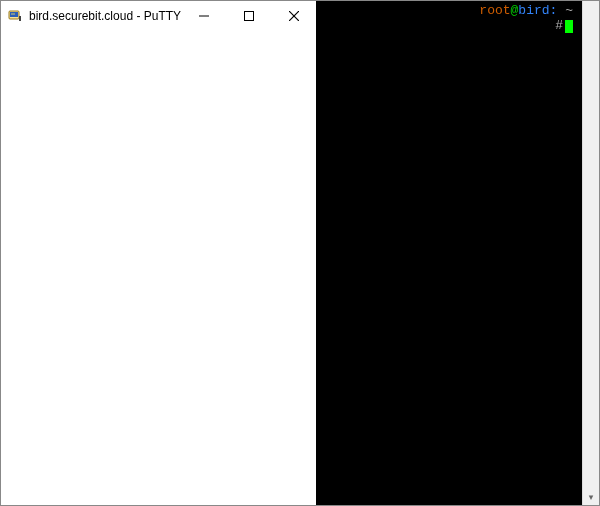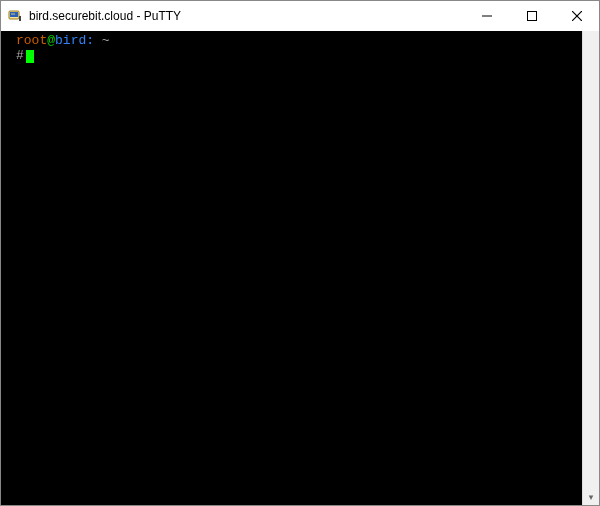--- a/index.html
+++ b/index.html
@@ -13,21 +13,21 @@
       background: #fff;
       font-family: "Segoe UI", Tahoma, sans-serif;
       overflow: hidden;
     }
     .window {
       width: 600px;
       height: 506px;
       border: 1px solid #888;
       background: #fff;
       display: flex;
-      flex-direction: column;
+      flex-direction: row;
     }
     .titlebar {
       height: 30px;
       background: #ffffff;
       display: flex;
       align-items: center;
       padding-left: 6px;
       user-select: none;
     }
     .titlebar-icon {
@@ -63,23 +63,24 @@
       display: flex;
       background: #f0f0f0;
     }
     .terminal {
       flex: 1;
       background: #000;
       color: #c0c0c0;
       font-family: "Consolas","Courier New",monospace;
       font-size: 13px;
       line-height: 15px;
-      padding: 2px 15px;
+      padding: 2px 9px;
       overflow: hidden;
       white-space: pre;
+      text-align: right;
     }
     .scrollbar-track {
       width: 17px;
       background: #f0f0f0;
       position: relative;
       border-left: 1px solid #ddd;
     }
     .scrollbar-thumb {
       position: absolute;
       top: 0;

